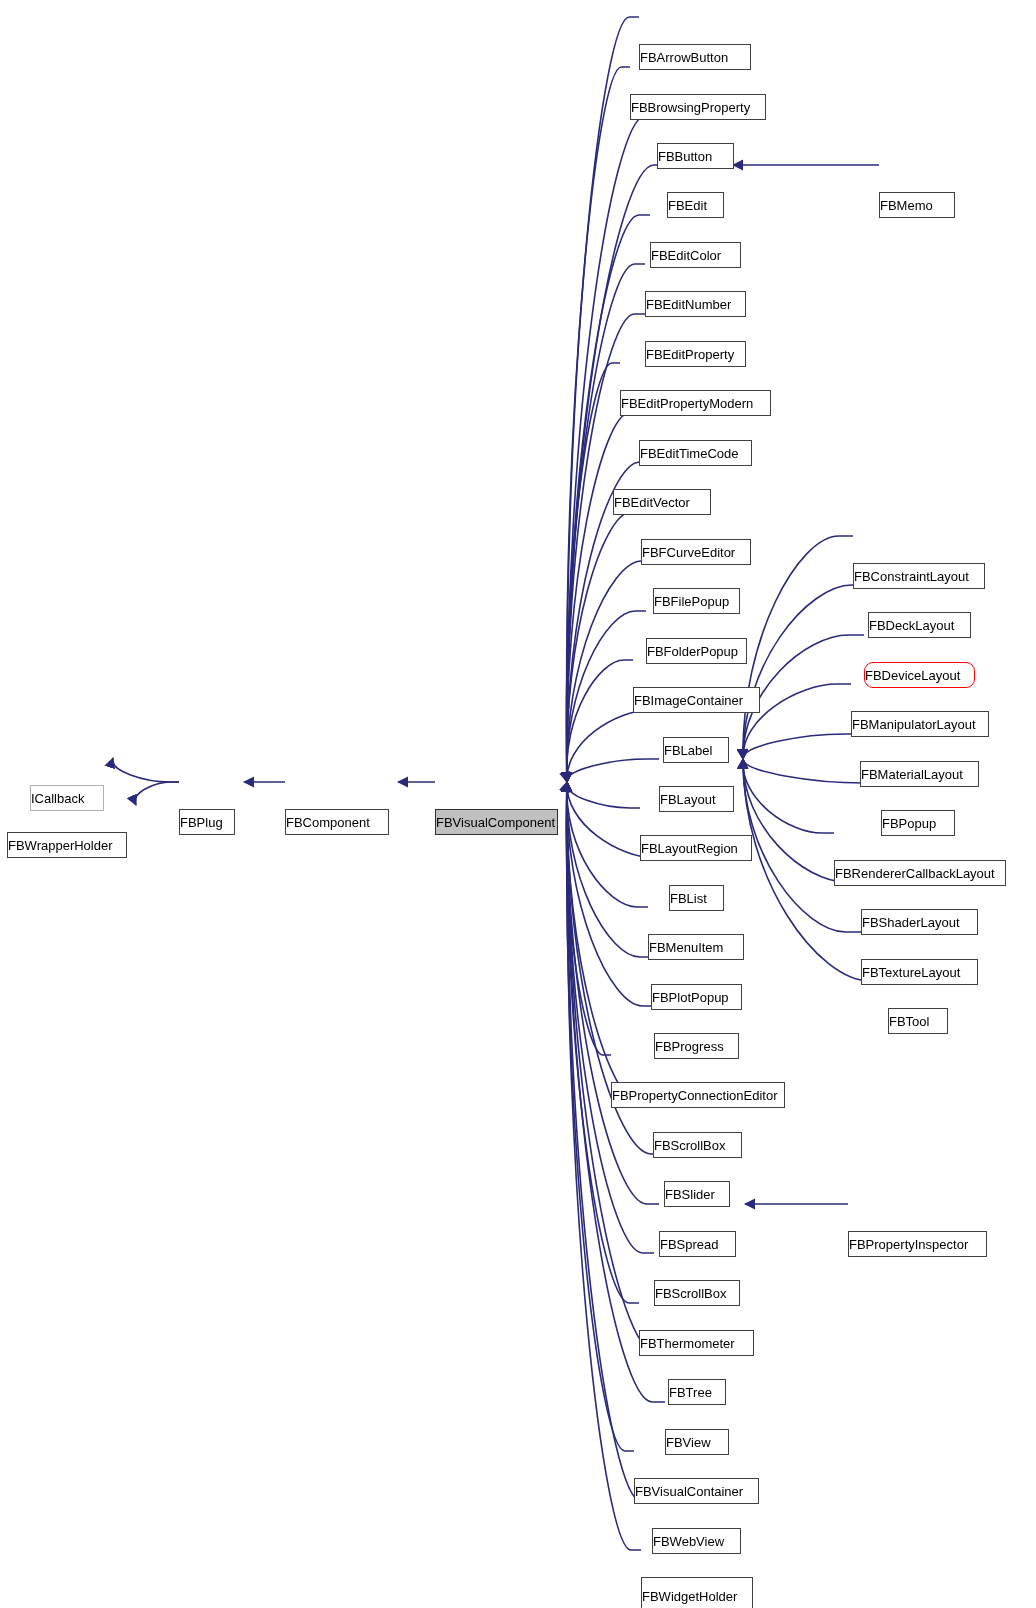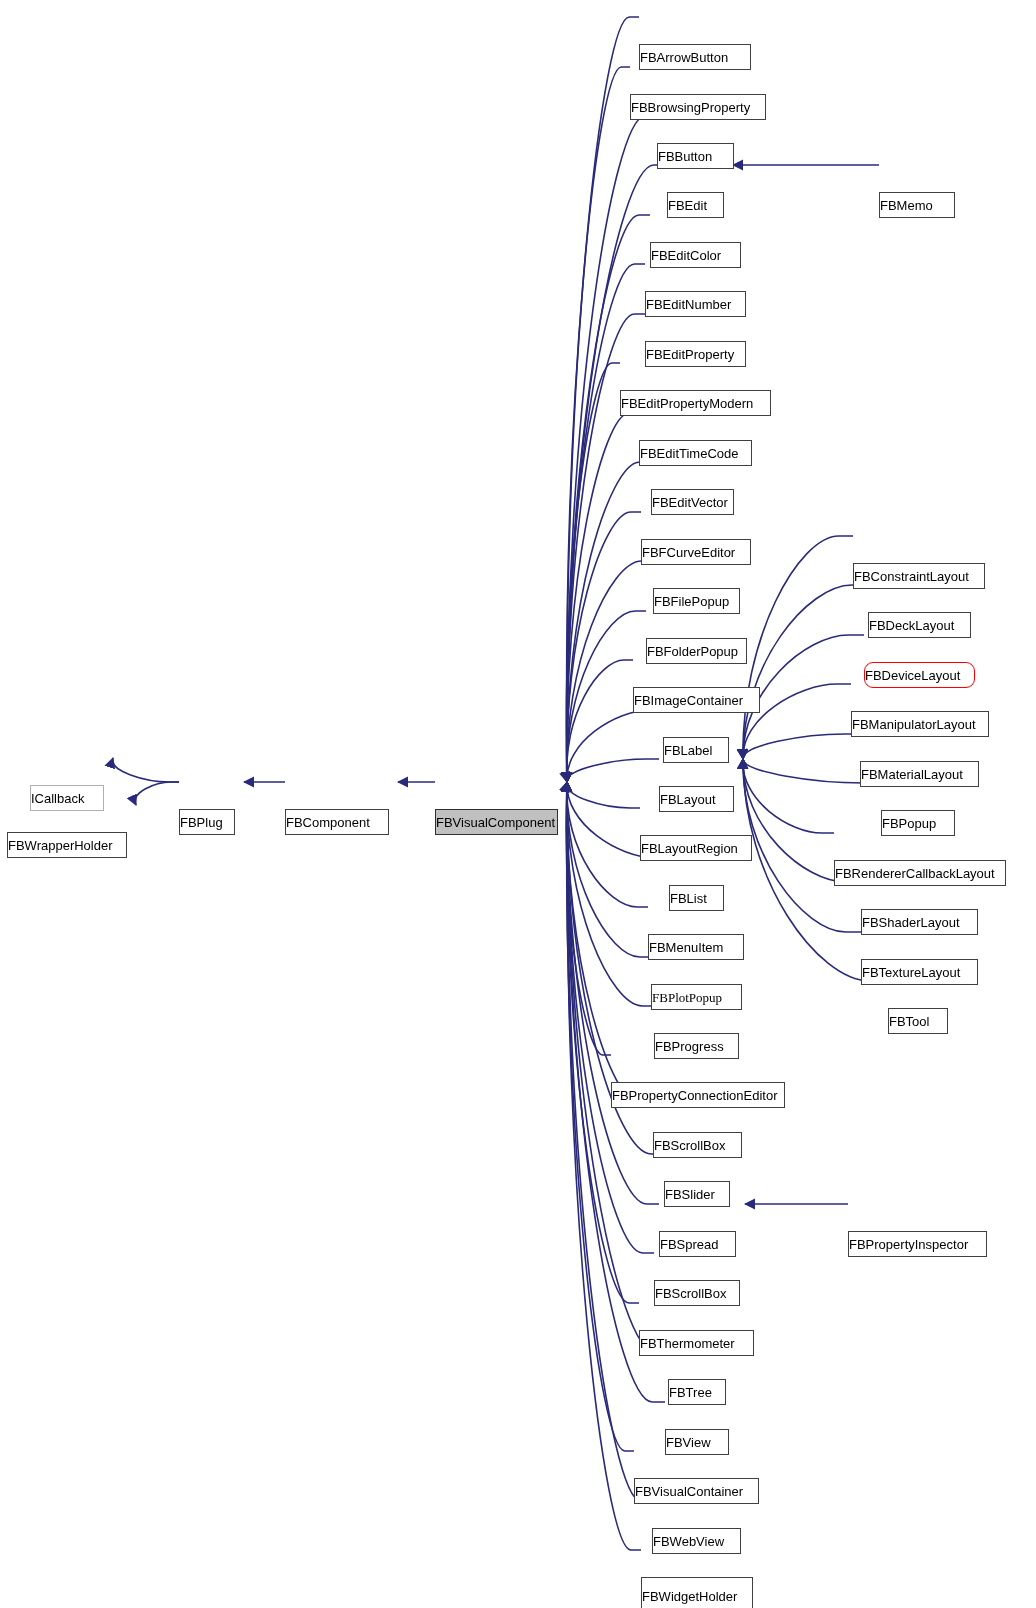--- a/index.html
+++ b/index.html
@@ -171,21 +171,21 @@
   </div>
 
   <div class="node" style="left:620px; top:350px; width:151px; height:26px;">
     <span class="lbl">FBEditPropertyModern</span>
   </div>
 
   <div class="node" style="left:639px; top:400px; width:113px; height:26px;">
     <span class="lbl">FBEditTimeCode</span>
   </div>
 
-  <div class="node" style="left:651px; top:449px; width:83px; height:26px;">
+  <div class="node" style="left:613px; top:449px; width:98px; height:26px;">
     <span class="lbl">FBEditVector</span>
   </div>
 
   <div class="node" style="left:641px; top:499px; width:110px; height:26px;">
     <span class="lbl">FBFCurveEditor</span>
   </div>
 
   <div class="node" style="left:653px; top:548px; width:87px; height:26px;">
     <span class="lbl">FBFilePopup</span>
   </div>
@@ -211,21 +211,21 @@
   </div>
 
   <div class="node" style="left:669px; top:845px; width:55px; height:26px;">
     <span class="lbl">FBList</span>
   </div>
 
   <div class="node" style="left:648px; top:894px; width:96px; height:26px;">
     <span class="lbl">FBMenuItem</span>
   </div>
 
-  <div class="node" style="left:651px; top:944px; width:91px; height:26px;font-family:Liberation Serif, serif;">
+  <div class="node" style="left:651px; top:944px; width:91px; height:26px;">
     <span class="lbl">FBPlotPopup</span>
   </div>
 
   <div class="node" style="left:654px; top:993px; width:85px; height:26px;">
     <span class="lbl">FBProgress</span>
   </div>
 
   <div class="node" style="left:611px; top:1042px; width:174px; height:26px;">
     <span class="lbl">FBPropertyConnectionEditor</span>
   </div>

